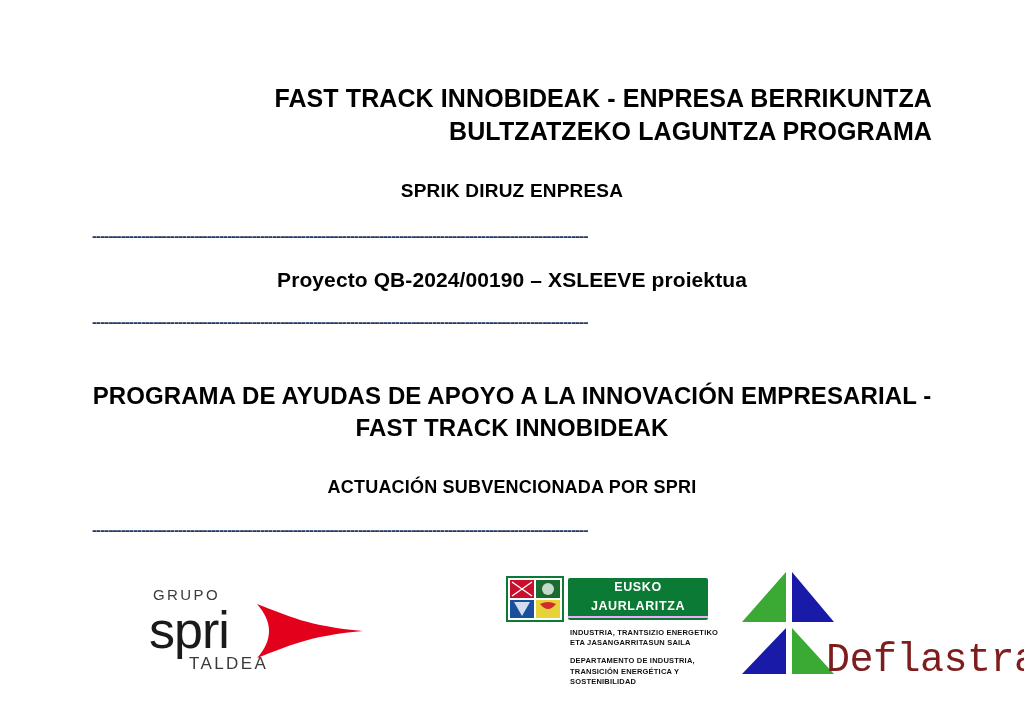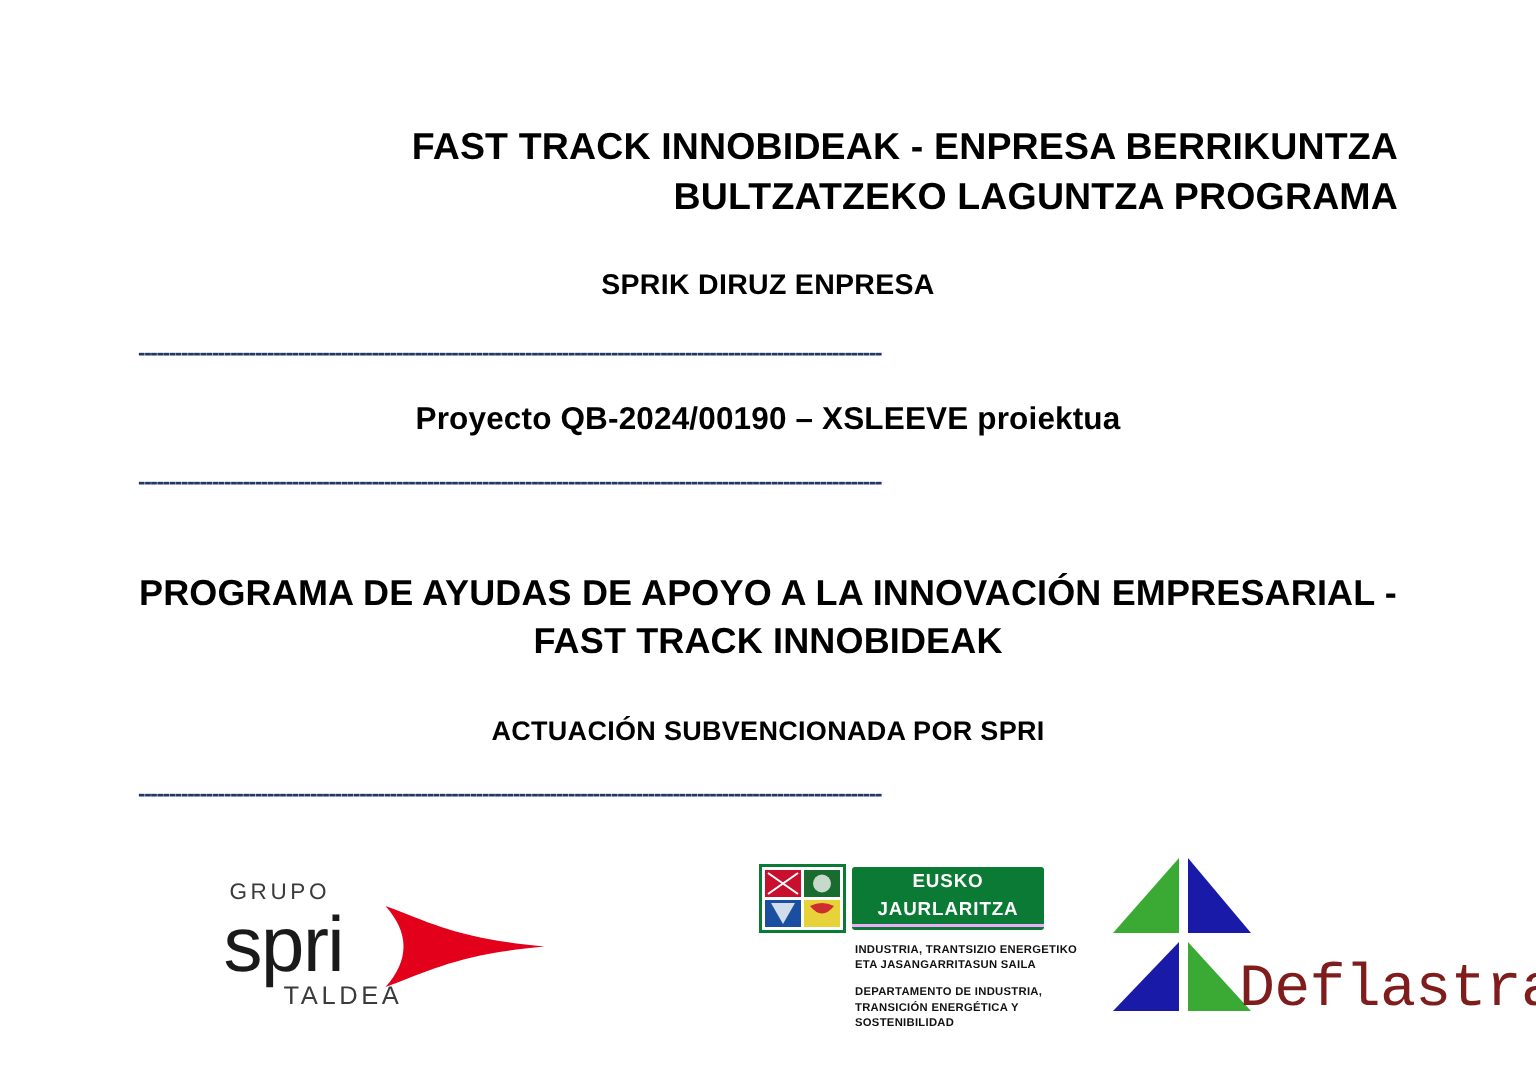--- a/index.html
+++ b/index.html
@@ -130,21 +130,21 @@
     position: absolute;
     left: 6px;
     top: 0px;
     width: 58px;
     height: 46px;
   }
   .gv-bar {
     position: absolute;
     left: 68px;
     top: 2px;
-    width: 128px;
+    width: 140px;
     height: 42px;
     background: #0b7a35;
     border-radius: 2px;
   }
   .gv-bar span {
     display: block;
     color: #ffffff;
     font-size: 12.5px;
     font-weight: bold;
     letter-spacing: 0.6px;

